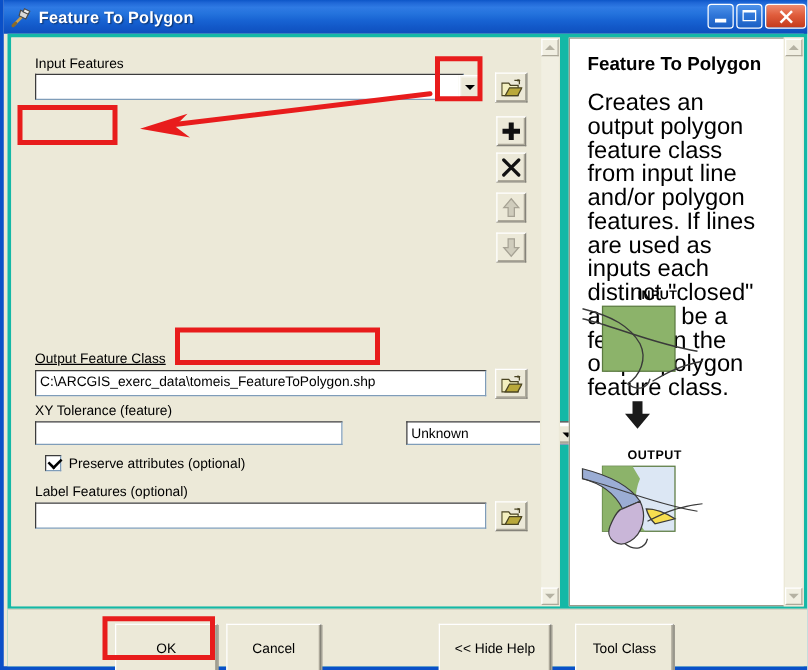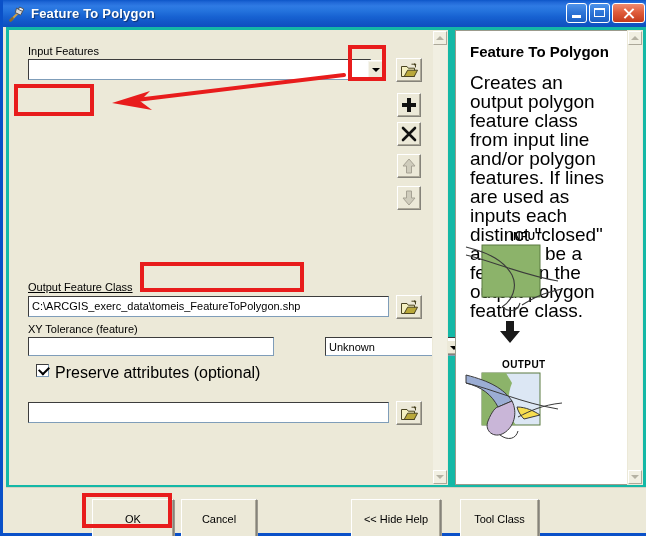--- a/index.html
+++ b/index.html
@@ -255,22 +255,22 @@
     border: 1px solid #ffffff;
     border-right-color: #85837a;
     border-bottom-color: #85837a;
     box-shadow: inset -1px -1px 0 #aca899;
   }
 
   
   .chk-wrap {
     position: absolute;
     display: flex;
-    align-items: flex-start;
-    font-size: 16px;
+    align-items: flex-end;
+    font-size: 11px;
     color: #000;
     white-space: nowrap;
   }
   .chk-box {
     width: 13px; height: 13px;
     box-sizing: border-box;
     background: #ffffff;
     border: 1px solid #7f9db9;
     border-top-color: #3c3c3c;
     border-left-color: #3c3c3c;
@@ -494,20 +494,21 @@
           </span>
         </div>
 
         <div class="chk-wrap" style="left:26px; top:333px;">
           <span class="chk-box">
             <span class="chk-mark"></span>
           </span>
           <span>Preserve attributes (optional)</span>
         </div>
 
+        <div class="field-label" style="left:18px; top:357px;">Label Features (optional)</div>
 
         <div class="textbox" style="left:18px; top:371px; width:361px; height:21px;"></div>
 
         <div class="browse-btn" style="left:386px; top:370px;">
           <svg width="17" height="15" viewBox="0 0 17 15">
             <path d="M0.5 3.5 L6 3.5 L7.3 5.2 L13.5 5.2 L13.5 13.5 L0.5 13.5 Z" fill="#f4f0c0" stroke="#4a4422" stroke-width="1"></path>
             <path d="M3.2 13.5 L6.6 7.2 L16.5 7.2 L13.2 13.5 Z" fill="#b9a83a" stroke="#4a4422" stroke-width="1"></path>
             <path d="M10.5 1.2 L14.5 1.2 L14.5 4.4" fill="none" stroke="#4a4422" stroke-width="1"></path>
             <path d="M13.0 0.2 L15.6 1.2 L13.0 2.4 Z" fill="#4a4422"></path>
           </svg>

